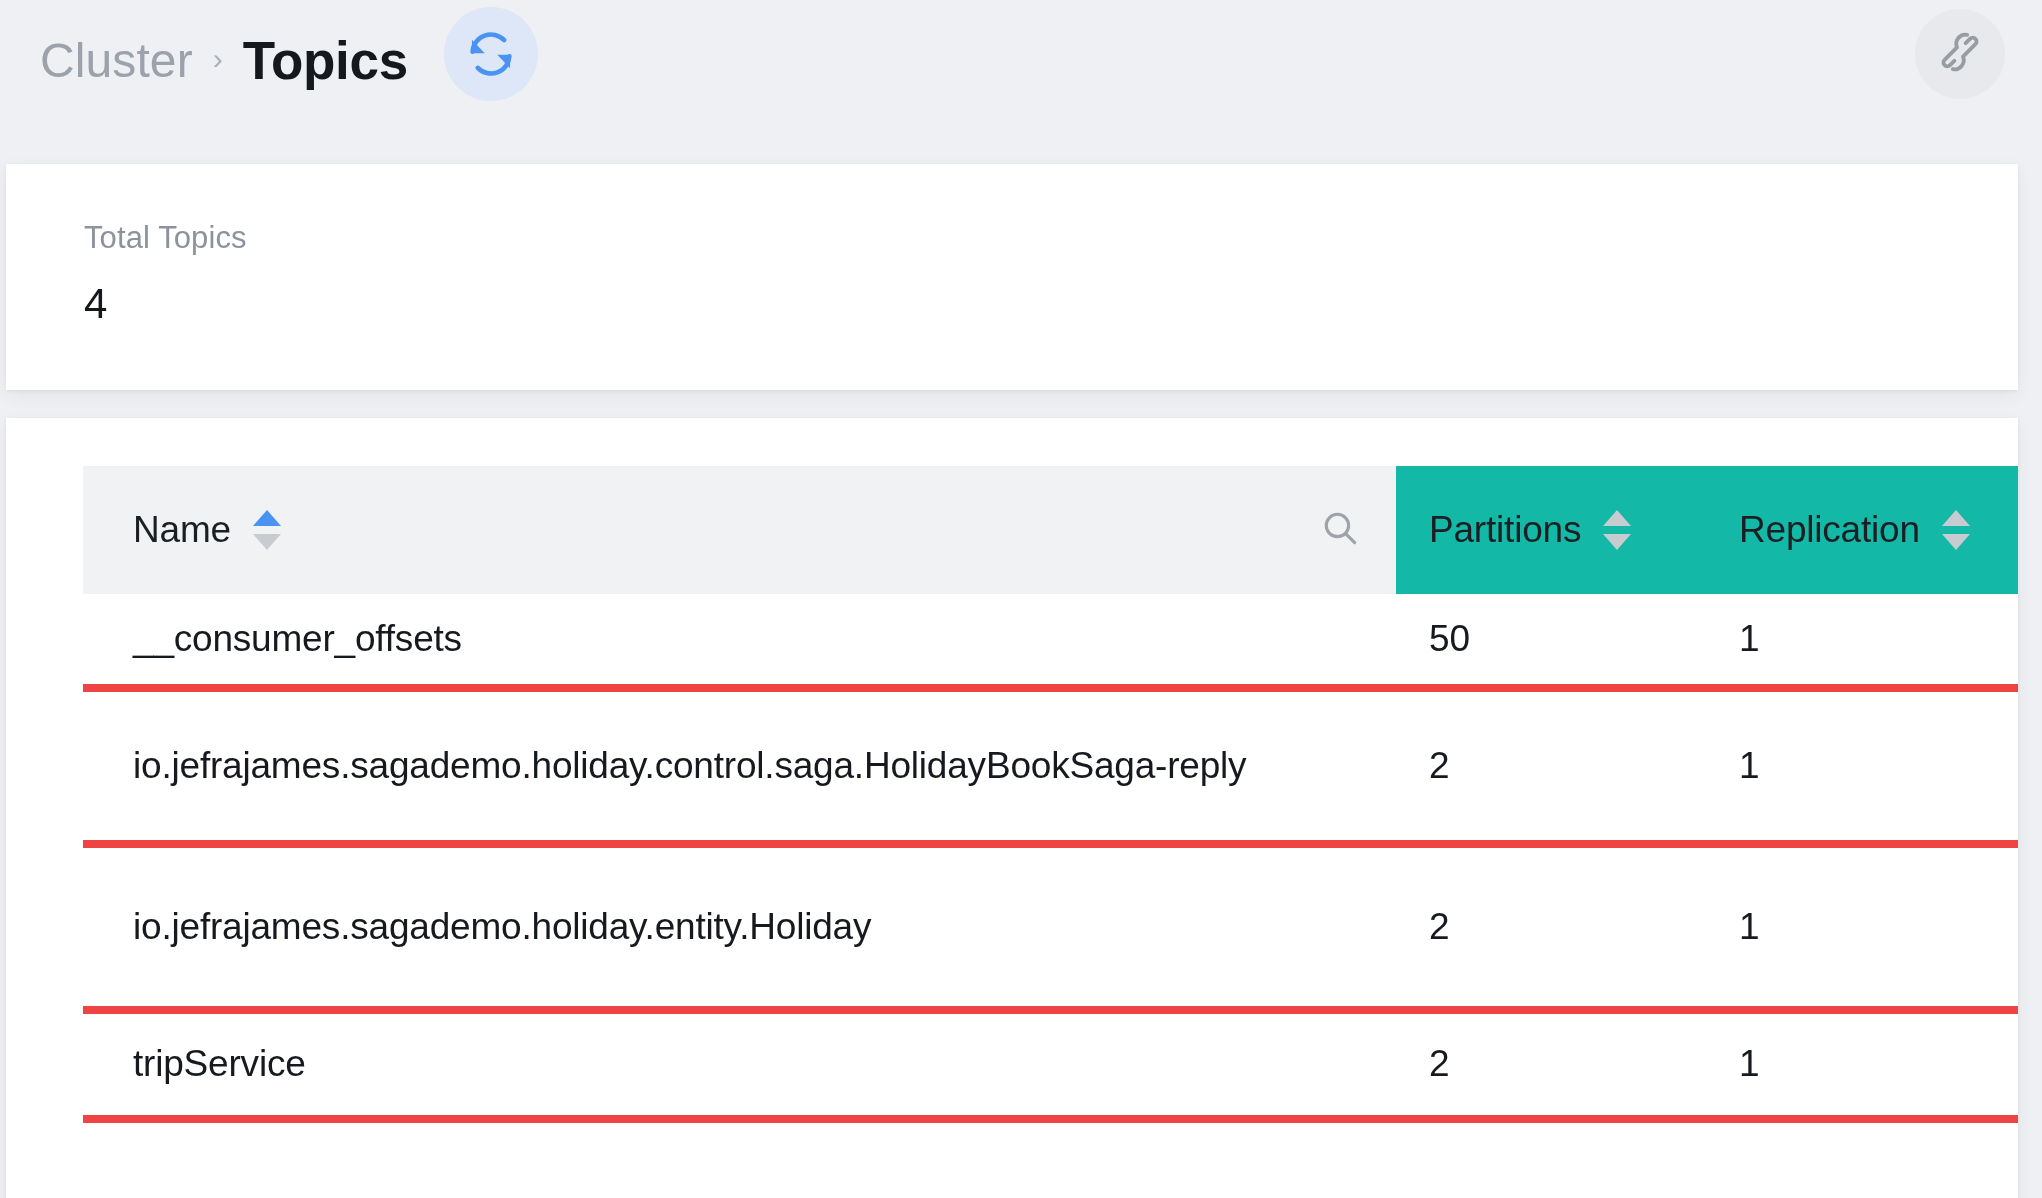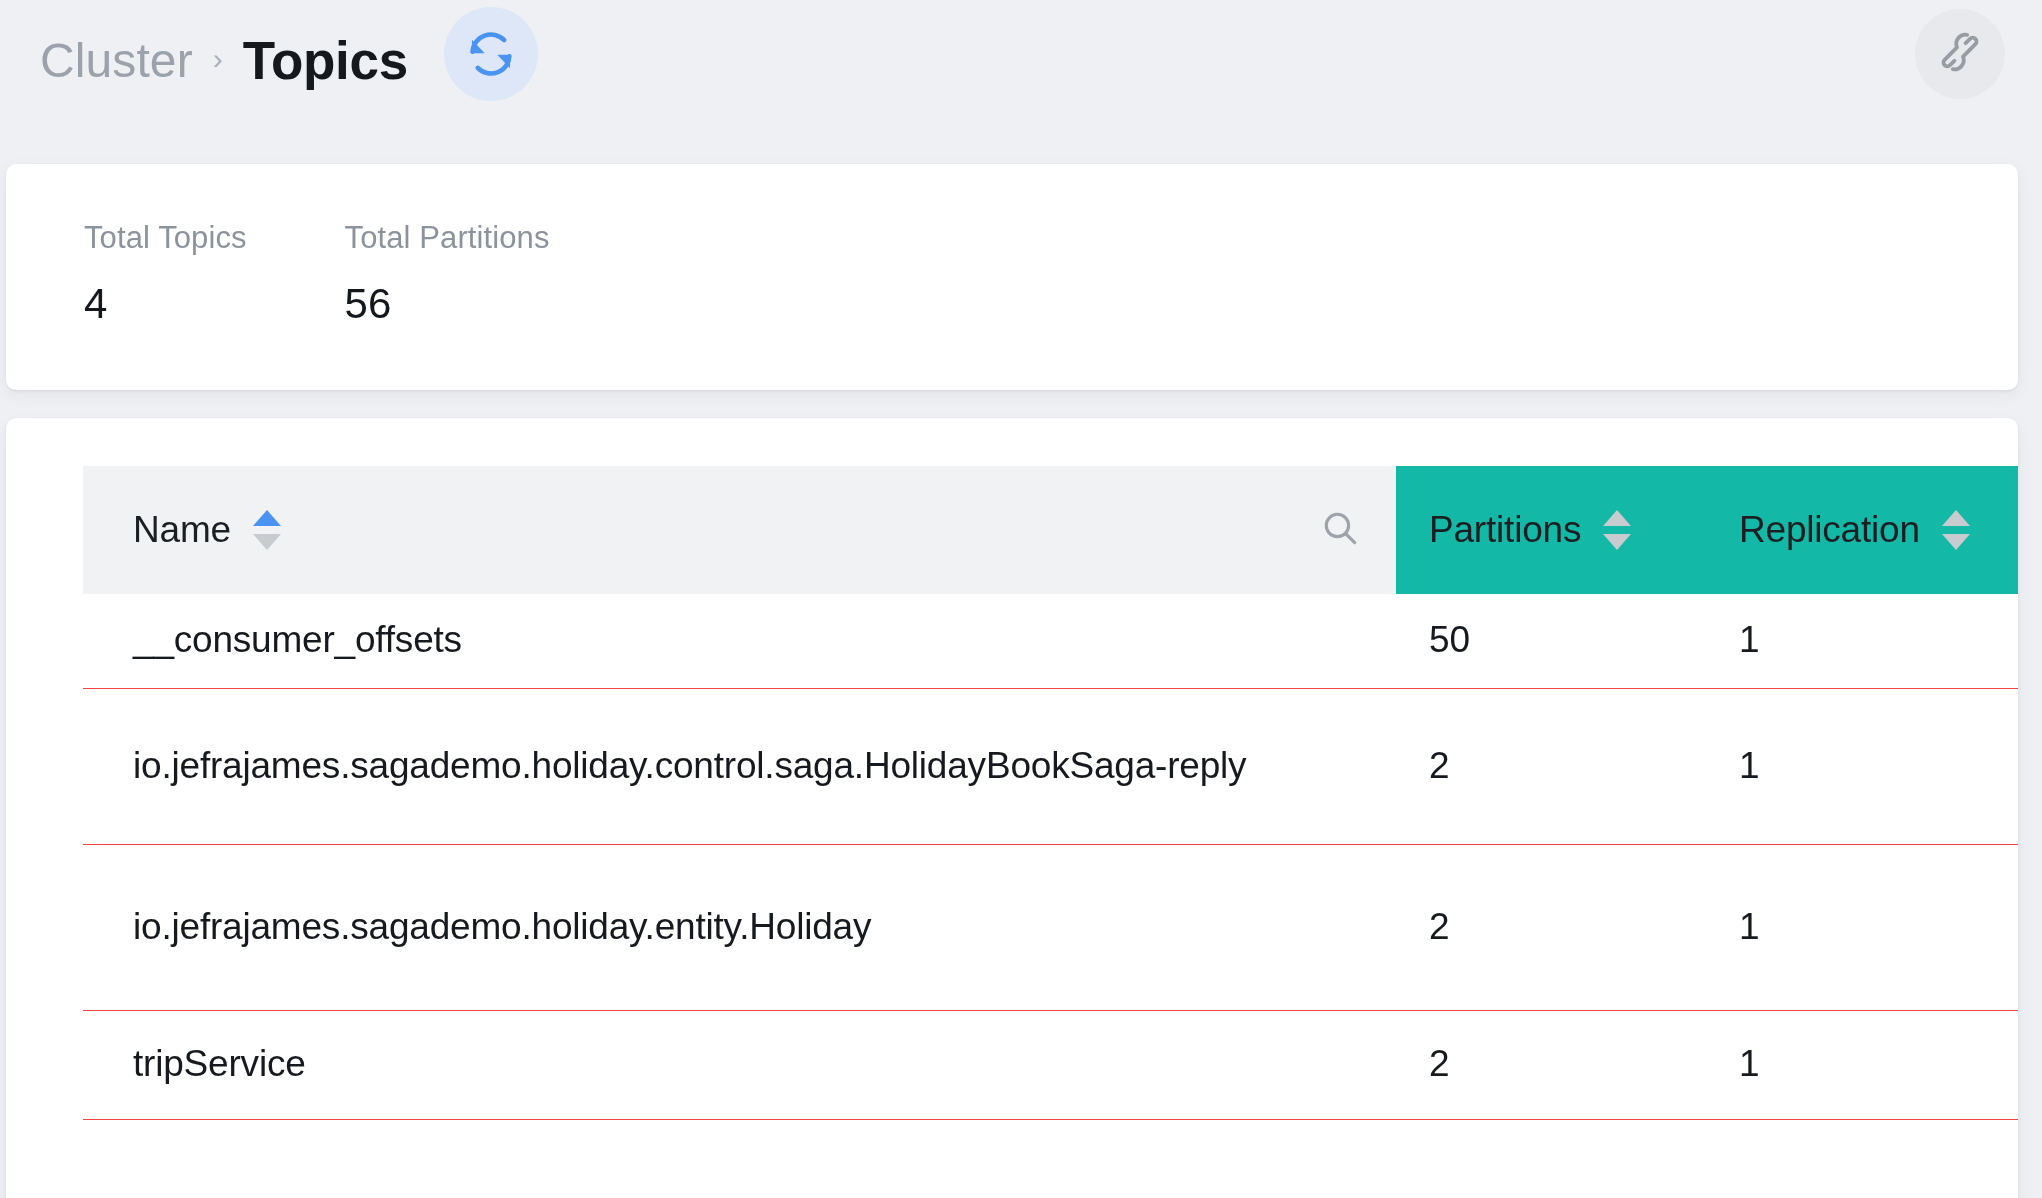--- a/index.html
+++ b/index.html
@@ -74,23 +74,24 @@
     background: #e7e9ec;
     display: flex;
     align-items: center;
     justify-content: center;
     cursor: pointer;
   }
 
   
   .card {
     background: #ffffff;
-    border-radius: 10px;
+    border-radius: 0;
     box-shadow: 0 1px 3px rgba(20,24,31,0.07), 0 6px 18px rgba(20,24,31,0.05);
     margin: 0 24px 0 6px;
+    gap: 41px;
   }
   .stats-card {
     height: 226px;
     padding: 56px 0 0 78px;
     display: flex;
     align-items: flex-start;
   }
   .stat { margin-right: 98px; }
   .stat-label {
     font-size: 31px;
@@ -174,21 +175,21 @@
     display: flex;
     align-items: center;
     cursor: pointer;
   }
 
   .tbl td {
     padding: 4px 33px;
     font-size: 37px;
     color: #16191e;
     letter-spacing: -0.2px;
-    border-bottom: 1px solid #ef4444;
+    border-bottom: 8px solid #ef4444;
     vertical-align: middle;
     line-height: 1.42;
   }
   .tbl td.c-name { padding-left: 50px; padding-right: 34px; }
   .r1 td { height: 94px; }
   .r2 td { height: 156px; }
   .r3 td { height: 166px; }
   .r4 td { height: 109px; }
 </style>
 </head>
@@ -220,24 +221,20 @@
         <path d="M8.4 20.6a4.6 4.6 0 0 0 5.1-6.3l6.2-6.2a1.9 1.9 0 0 0-2.7-2.7l-2.2 2.2"></path>
       </svg>
     </span>
   </div>
 </div>
 
 <div class="card stats-card">
   <div class="stat">
     <div class="stat-label">Total Topics</div>
     <div class="stat-value">4</div>
-  </div>
-  <div class="stat">
-    <div class="stat-label">Total Partitions</div>
-    <div class="stat-value">56</div>
   </div>
 </div>
 
 <div class="spacer"></div>
 
 <div class="card table-card">
   <table class="tbl">
     <thead>
       <tr>
 

